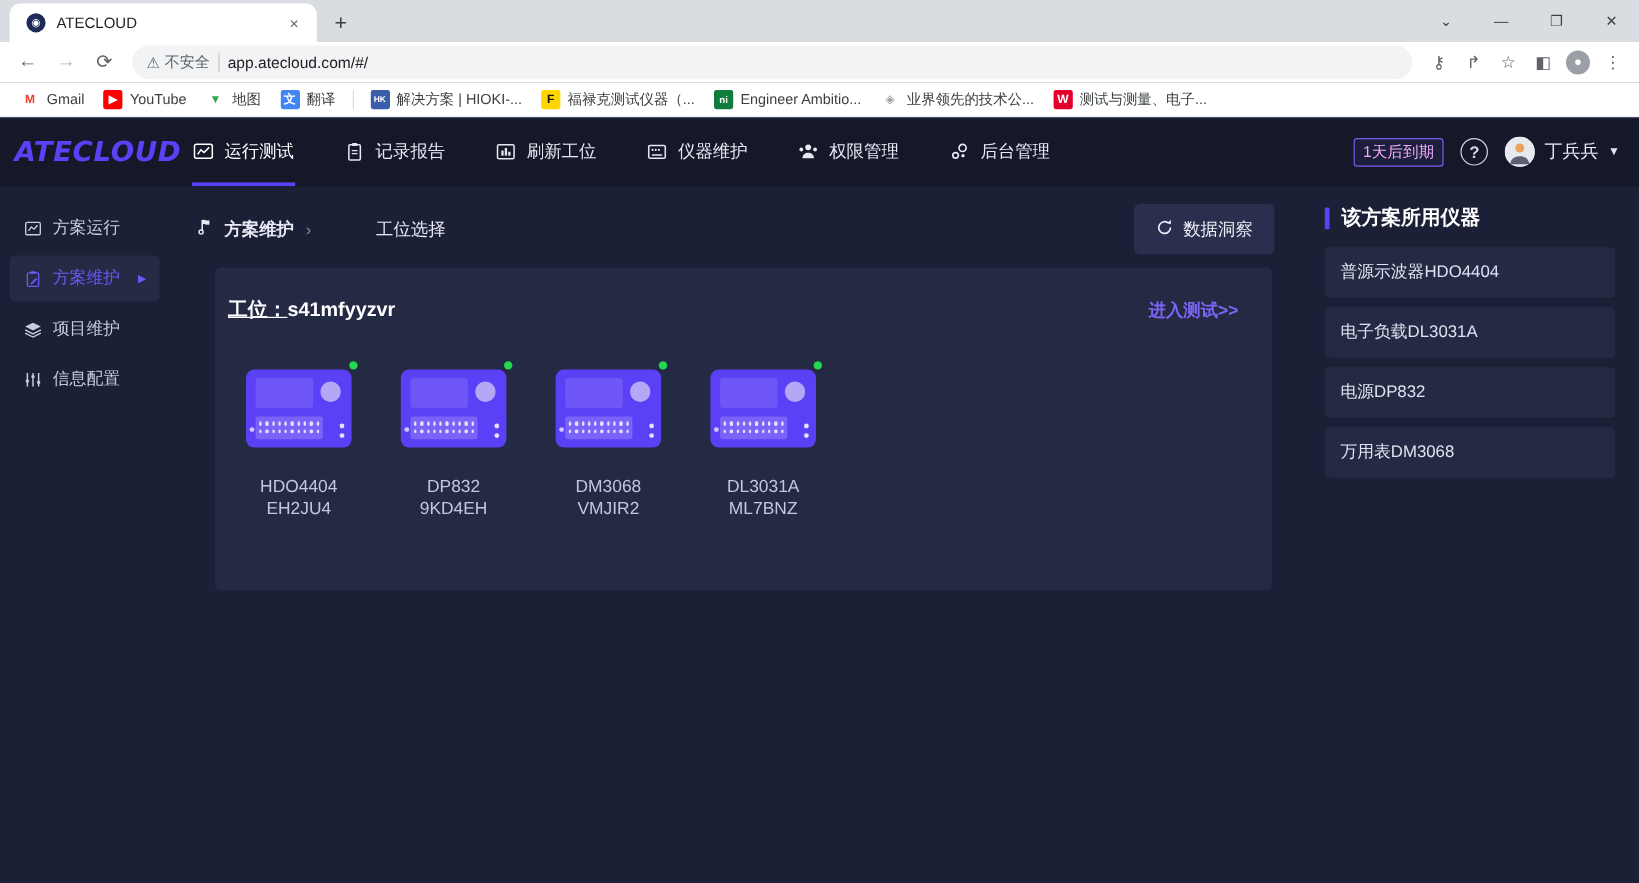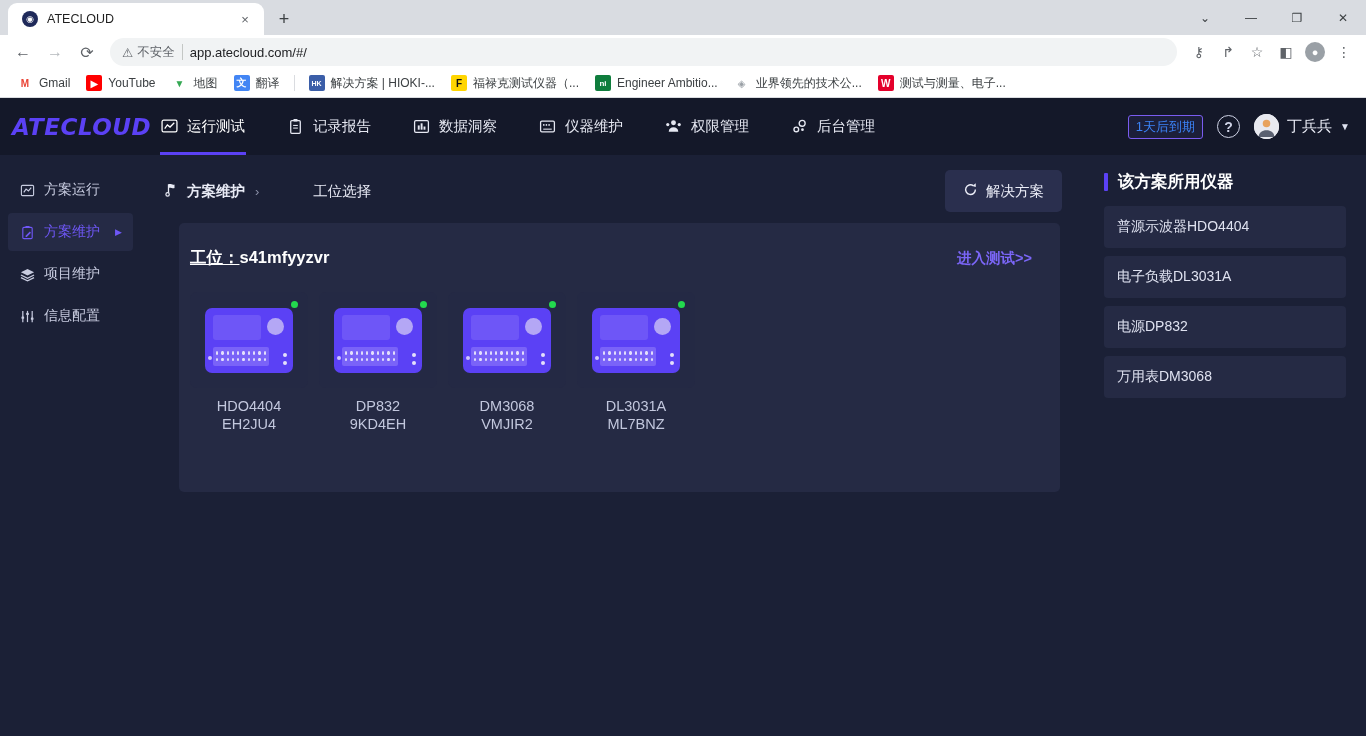--- a/index.html
+++ b/index.html
@@ -91,21 +91,21 @@
     padding: 0 21px; color: #e6e8f2; font-size: 14.5px; position: relative;
   }
   .navtab.active { color: #ffffff; justify-content: flex-end; }
   .navtab.active::after {
     content: ""; position: absolute; left: 20px; right: 20px; bottom: 0;
     height: 3px; background: #5b41f5;
   }
   .navicon { width: 17px; height: 17px; display: flex; align-items: center; justify-content: center; }
   .appbar-right { margin-left: auto; display: flex; align-items: center; gap: 14px; }
   .expire-badge {
-    border: 1px solid #7a5cf0; color: #3b82f6; font-size: 13px;
+    border: 1px solid #7a5cf0; color: #f0abfc; font-size: 13px;
     padding: 2px 7px; border-radius: 3px; background: #1c1f3a;
   }
   .help-icon {
     width: 23px; height: 23px; border-radius: 50%; border: 1.6px solid #cfd3e6;
     color: #cfd3e6; display: flex; align-items: center; justify-content: center;
     font-size: 14px; font-weight: bold;
   }
   .user { display: flex; align-items: center; gap: 8px; color: #eef0fa; font-size: 15px; }
   .user-avatar { width: 25px; height: 25px; border-radius: 50%; background: #e8e9ef;
     display: flex; align-items: center; justify-content: center; font-size: 13px; }
@@ -288,21 +288,21 @@
       </div>
       <div class="navtab">
         <span class="navicon">
           <svg width="17" height="17" viewBox="0 0 16 16">
               <rect x="1.5" y="2.5" width="13" height="11" rx="1.2" fill="none" stroke="#e6e8f2" stroke-width="1.2"></rect>
               <rect x="4.5" y="7" width="1.8" height="4" fill="#e6e8f2"></rect>
               <rect x="7.2" y="5" width="1.8" height="6" fill="#e6e8f2"></rect>
               <rect x="9.9" y="8" width="1.8" height="3" fill="#e6e8f2"></rect>
             </svg>
         </span>
-        <span>数据洞察</span>
+        <span>刷新工位</span>
       </div>
       <div class="navtab">
         <span class="navicon">
           <svg width="17" height="17" viewBox="0 0 16 16">
               <rect x="1.5" y="3" width="13" height="10" rx="1.2" fill="none" stroke="#e6e8f2" stroke-width="1.2"></rect>
               <line x1="4" y1="10.5" x2="12" y2="10.5" stroke="#e6e8f2" stroke-width="1"></line>
               <circle cx="4.5" cy="6.5" r="0.8" fill="#e6e8f2"></circle>
               <circle cx="7" cy="6.5" r="0.8" fill="#e6e8f2"></circle>
               <circle cx="9.5" cy="6.5" r="0.8" fill="#e6e8f2"></circle>
             </svg>
@@ -411,21 +411,21 @@
         </div>
         <span class="crumb-sep">›</span>
         <span class="crumb-cur">工位选择</span>
         <div class="refresh-btn">
           <span>
             <svg width="15" height="15" viewBox="0 0 16 16">
                 <path d="M13.2 8A5.2 5.2 0 1 1 11 3.9" fill="none" stroke="#eceef8" stroke-width="1.5"></path>
                 <polygon points="13.6,1.4 13.6,5.2 9.9,4.3" fill="#eceef8"></polygon>
               </svg>
           </span>
-          <span>解决方案</span>
+          <span>数据洞察</span>
         </div>
       </div>
 
       <div class="panel">
         <div class="panel-head">
           <div class="panel-title">
             <u>工位：</u><span>s41mfyyzvr</span>
           </div>
           <div class="enter-link">进入测试&gt;&gt;</div>
         </div>

